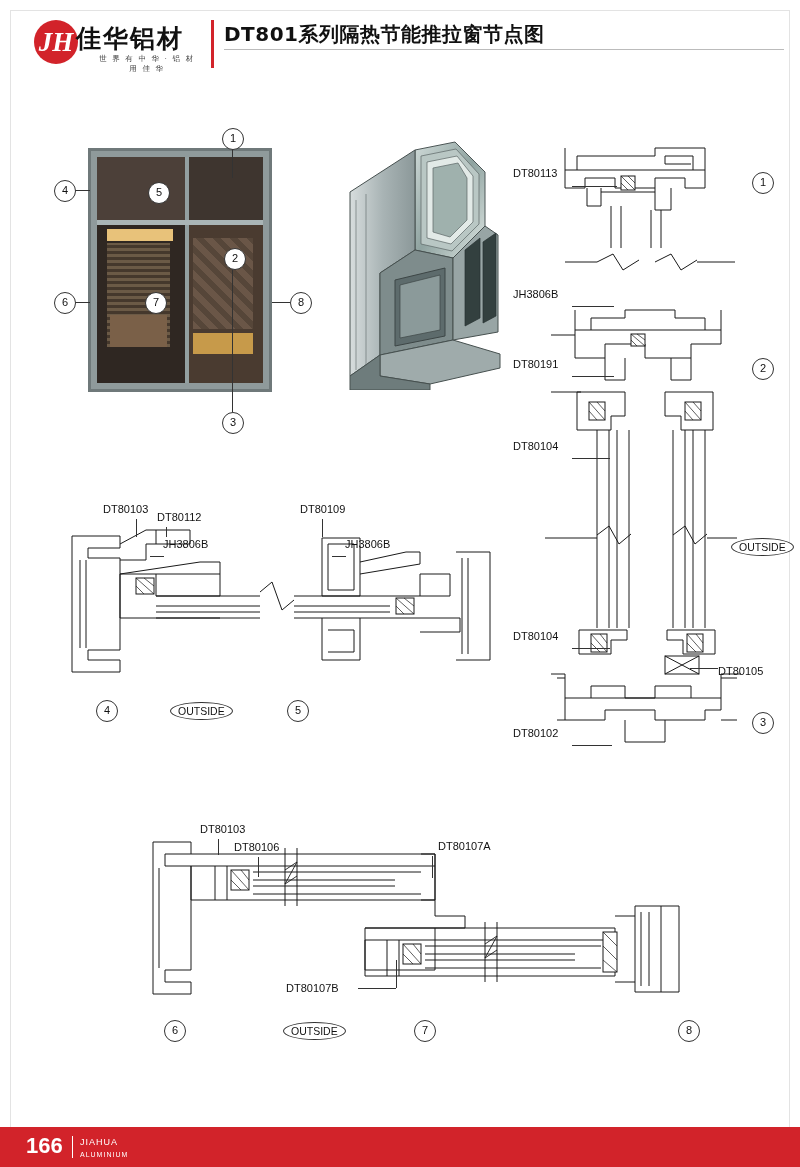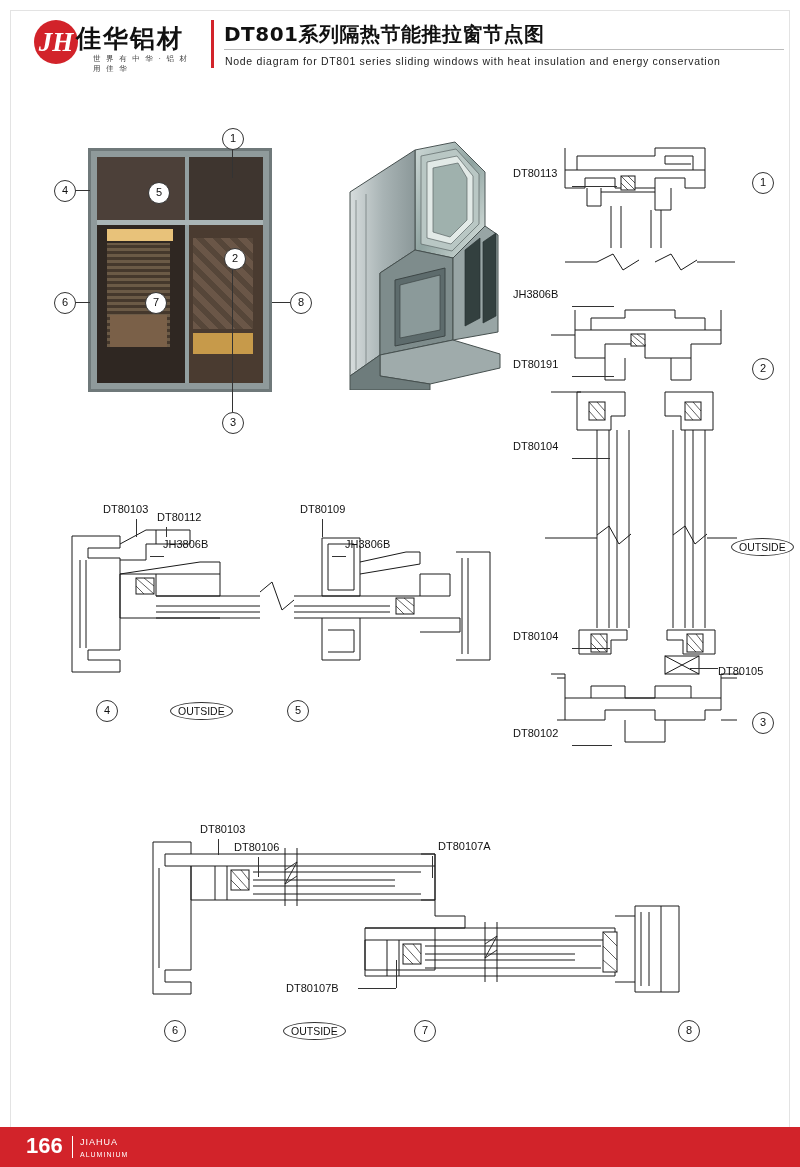--- a/index.html
+++ b/index.html
@@ -28,20 +28,21 @@
   }
   .logo-cn{
     position:absolute;left:50px;top:4px;
     font-size:25px;font-weight:bold;letter-spacing:2px;
     color:#111;font-family:"DejaVu Sans", sans-serif;
   }
   .logo-sub{
     position:absolute;left:67px;top:36px;
     font-size:7.5px;color:#444;letter-spacing:1.6px;
     font-family:"DejaVu Sans", sans-serif;
+    text-align:center;
   }
   .hdr-divider{
     position:absolute;left:211px;top:20px;width:3px;height:48px;background:#d2232a;
   }
   .hdr-title{
     position:absolute;left:224px;top:21px;
     font-size:20px;font-weight:bold;color:#111;letter-spacing:0.5px;
     font-family:"DejaVu Sans", sans-serif;
   }
   .hdr-sub{
@@ -131,21 +132,20 @@
       <div class="logo-mark">
         <div class="circ"></div>
         <div class="glyph">JH</div>
       </div>
       <div class="logo-cn">佳华铝材</div>
       <div class="logo-sub">世 界 有 中 华  ·  铝 材 用 佳 华</div>
     </div>
     <div class="hdr-divider"></div>
     <div class="hdr-title">DT801系列隔热节能推拉窗节点图</div>
     <div class="hdr-rule"></div>
-    <div class="hdr-sub">Node  diagram  for  DT801  series  sliding  windows  with  heat  insulation  and  energy  conservation</div>
   </div>
 
   <div class="photo">
     <div class="ph-inner">
       <div class="ph-top-l"></div>
       <div class="ph-top-r"></div>
       <div class="ph-bot-l"></div>
       <div class="ph-bot-r"></div>
       <div class="ph-lamp"></div>
       <div class="ph-blinds"></div>

